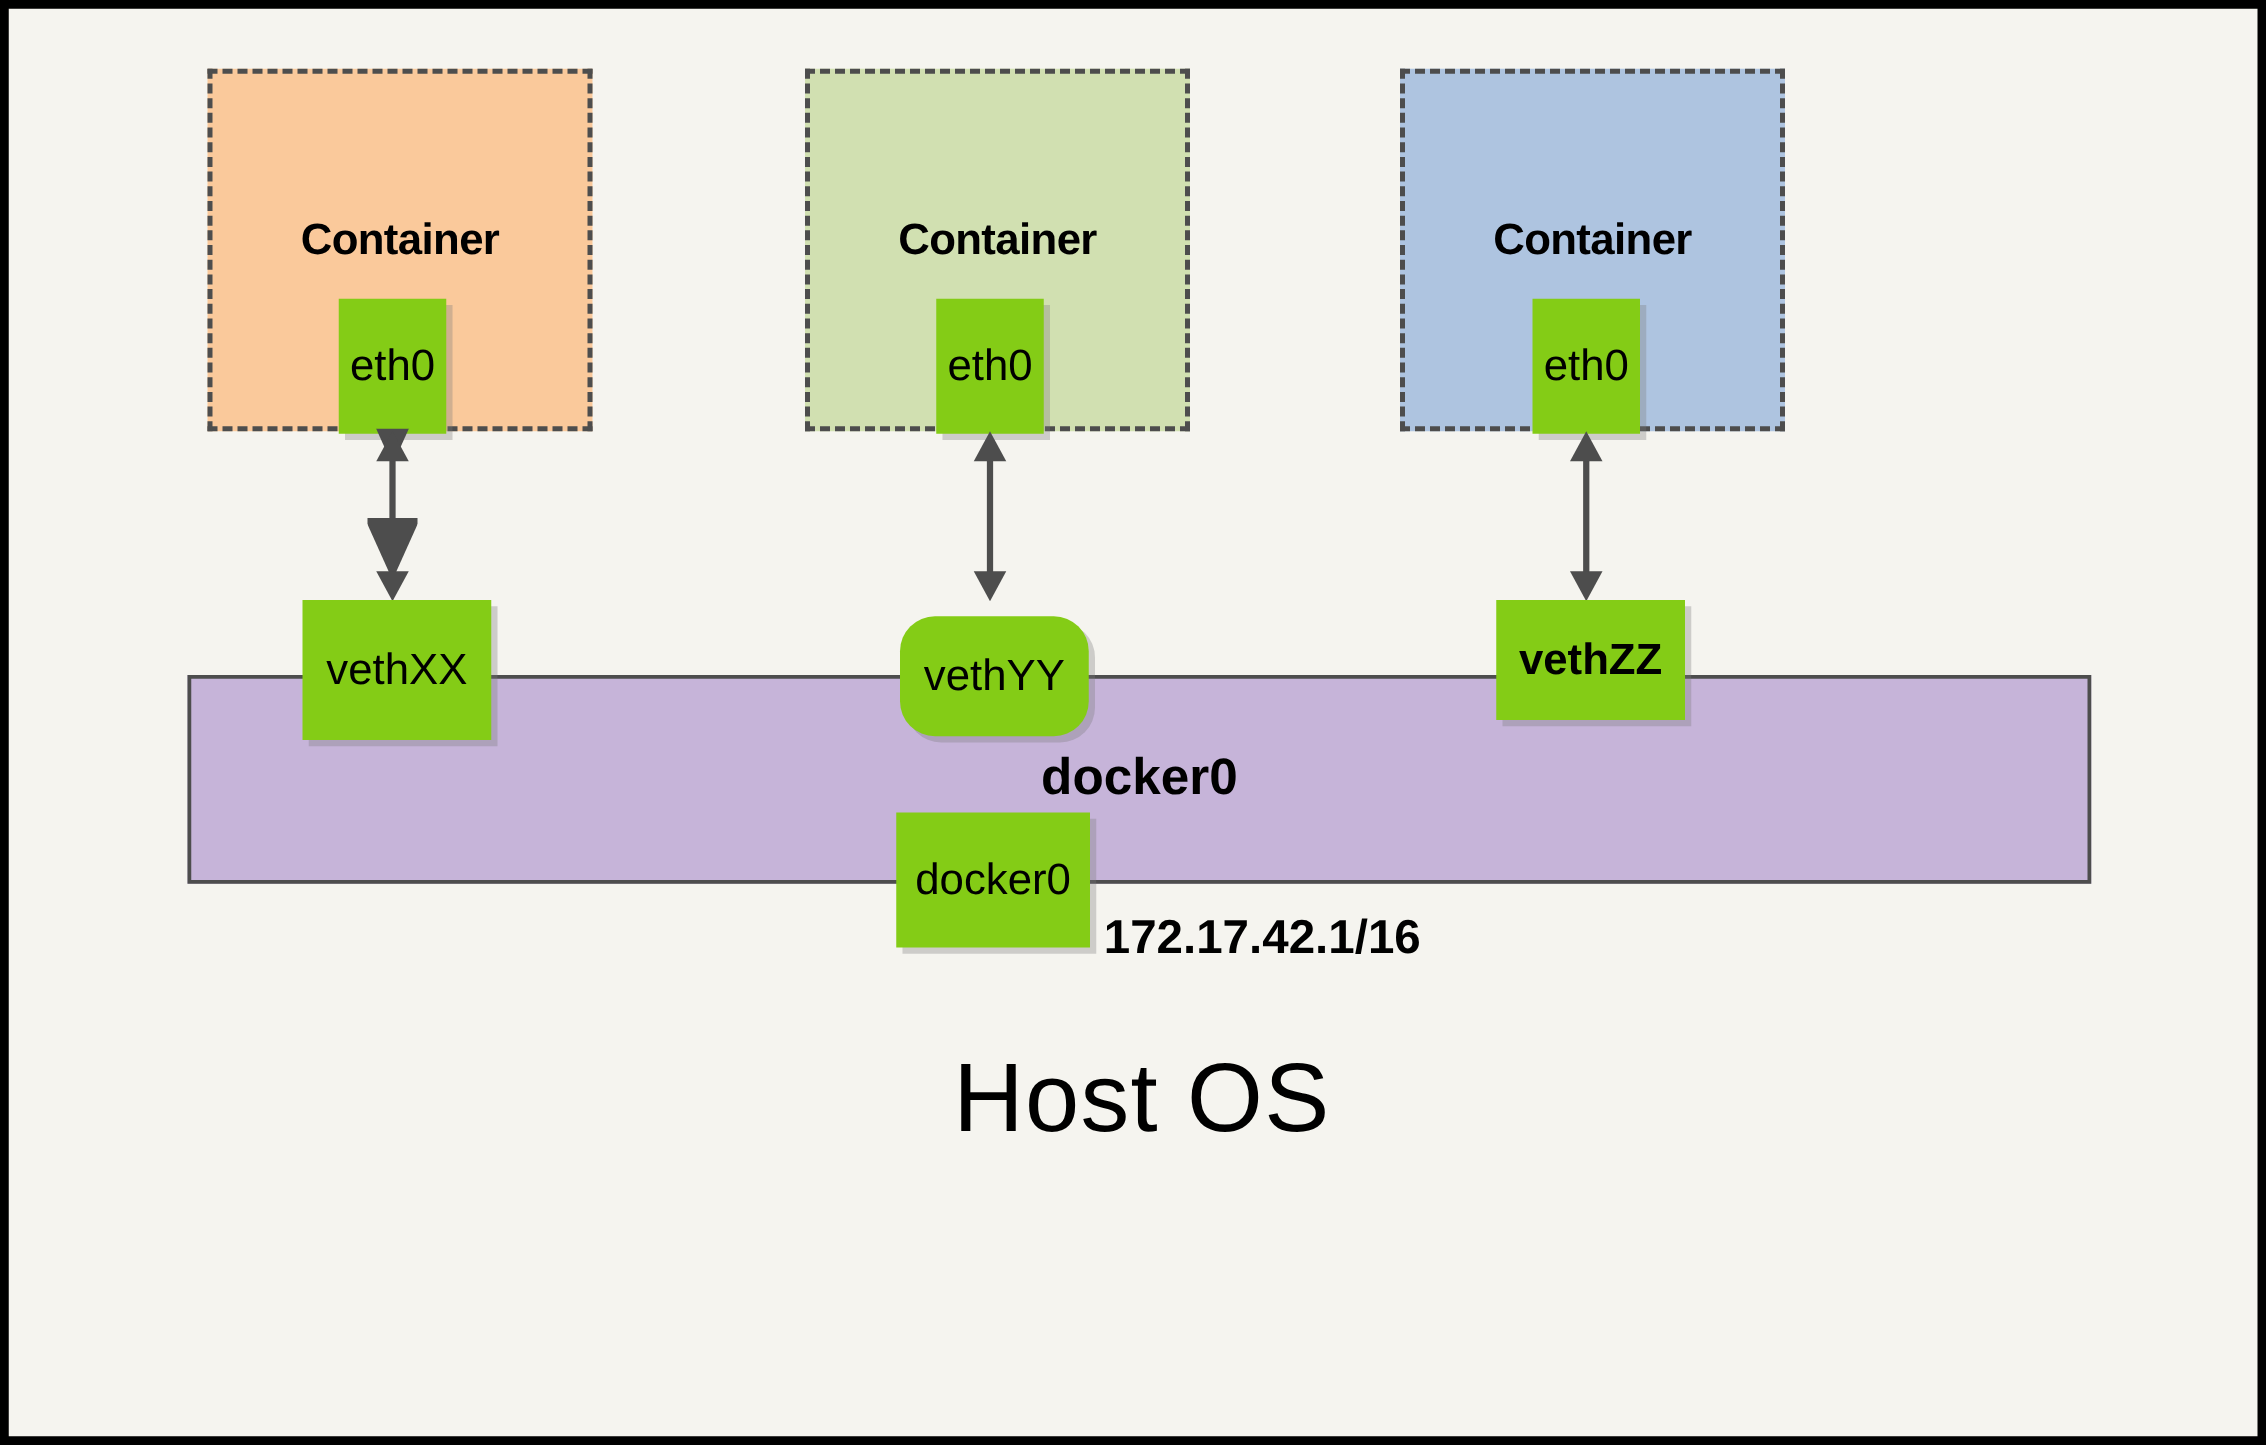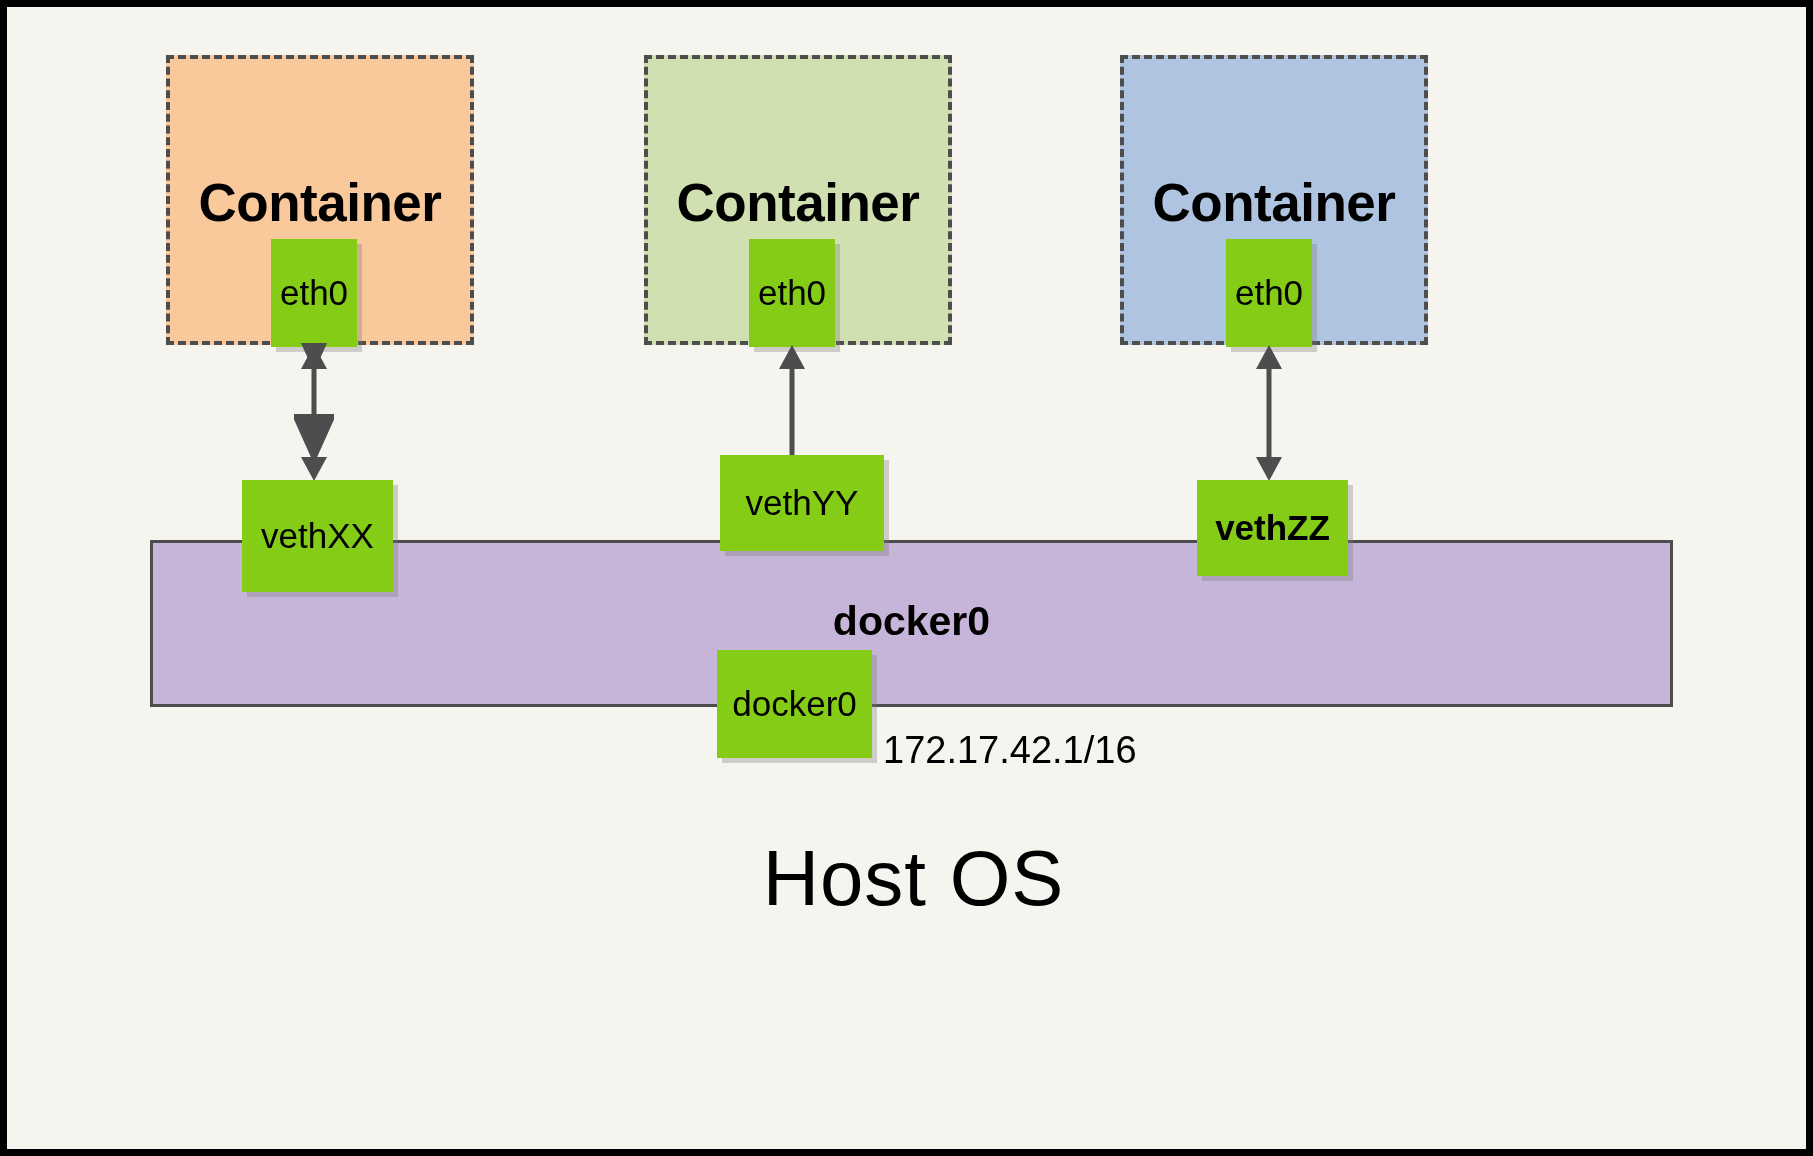--- a/index.html
+++ b/index.html
@@ -24,21 +24,21 @@
   .container-box {
     position: absolute;
     border: 4px dashed #4d4d4d;
     box-sizing: border-box;
   }
   .container-title {
     position: absolute;
     left: 0;
     right: 0;
     text-align: center;
-    font-size: 53px;
+    font-size: 35px;
     font-weight: bold;
     color: #000000;
     letter-spacing: -0.5px;
     white-space: nowrap;
   }
 
   
   #bridge {
     position: absolute;
     background: #c6b4d9;
@@ -73,20 +73,21 @@
   
   .arrow {
     position: absolute;
   }
 
   
   .free-text {
     position: absolute;
     color: #000000;
     white-space: nowrap;
+    font-weight: bold;
   }
   #ip-label {
     font-size: 38px;
   }
   #host-os {
     font-size: 78px;
     font-weight: 300;
     letter-spacing: 1px;
   }
 </style>
@@ -142,21 +143,21 @@
     <polygon points="20,138 33,114 7,114" fill="#4d4d4d"></polygon>
   </svg>
 
   <div id="bridge" style="left:143px; top:533px; width:1523px; height:167px;">
   </div>
   <div id="bridge-title" style="left:143px; top:591px; width:1523px;">docker0</div>
 
   <div class="note" style="left:235px; top:473px; width:151px; height:112px;">
     <span>vethXX</span>
   </div>
-  <div class="note" style="left:713px; top:448px; width:164px; height:96px;">
+  <div class="note" style="left:713px; top:486px; width:151px; height:96px;border-radius:28px;">
     <span>vethYY</span>
   </div>
   <div class="note" style="left:1190px; top:473px; width:151px; height:96px;font-weight:bold;">
     <span>vethZZ</span>
   </div>
 
   <div class="note" style="left:710px; top:643px; width:155px; height:108px;">
     <span>docker0</span>
   </div>
 

